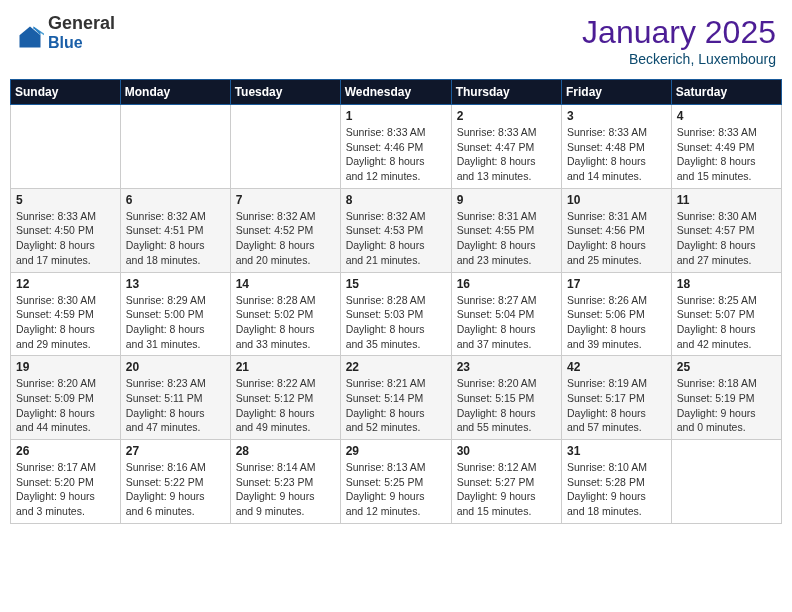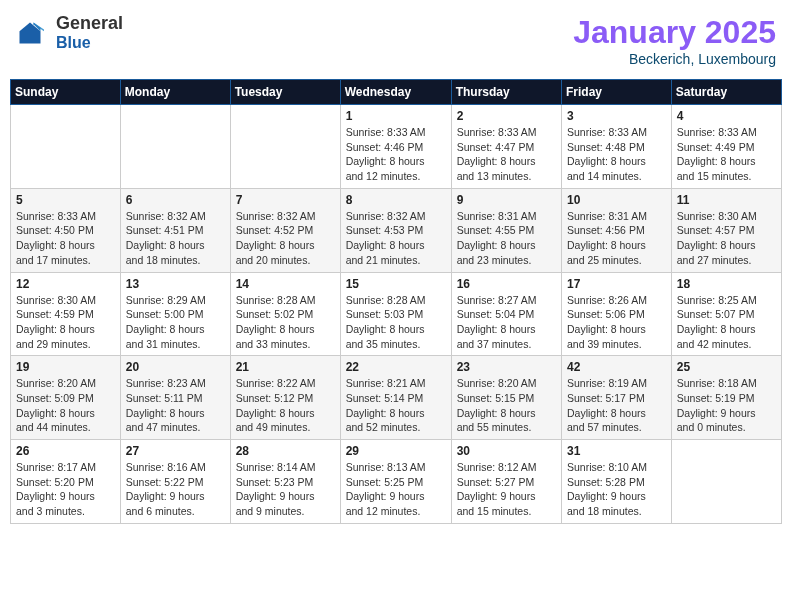--- a/index.html
+++ b/index.html
@@ -12,22 +12,22 @@
     }
     .header {
       display: flex;
       justify-content: space-between;
       align-items: flex-start;
       margin-bottom: 8px;
       padding: 4px 6px;
     }
     .logo {
       display: flex;
-      align-items: center;
-      gap: 12px;
+      align-items: flex-end;
+      gap: 4px;
     }
     .logo-text {
       display: flex;
       flex-direction: column;
       line-height: 1.1;
     }
     .logo-general {
       font-size: 18px;
       font-weight: bold;
       color: #333;
@@ -39,22 +39,22 @@
     }
     .logo-icon {
       width: 28px;
       height: 28px;
     }
     .title-block {
       text-align: right;
     }
     .month-title {
       font-size: 32px;
-      font-weight: bold;
-      color: #8b5cf6;
+      font-weight: normal;
+      color: #4c1d95;
     }
     .location {
       font-size: 14px;
       color: #0c4a6e;
     }
     .calendar {
       width: 100%;
       border-collapse: collapse;
       font-size: 11px;
     }

